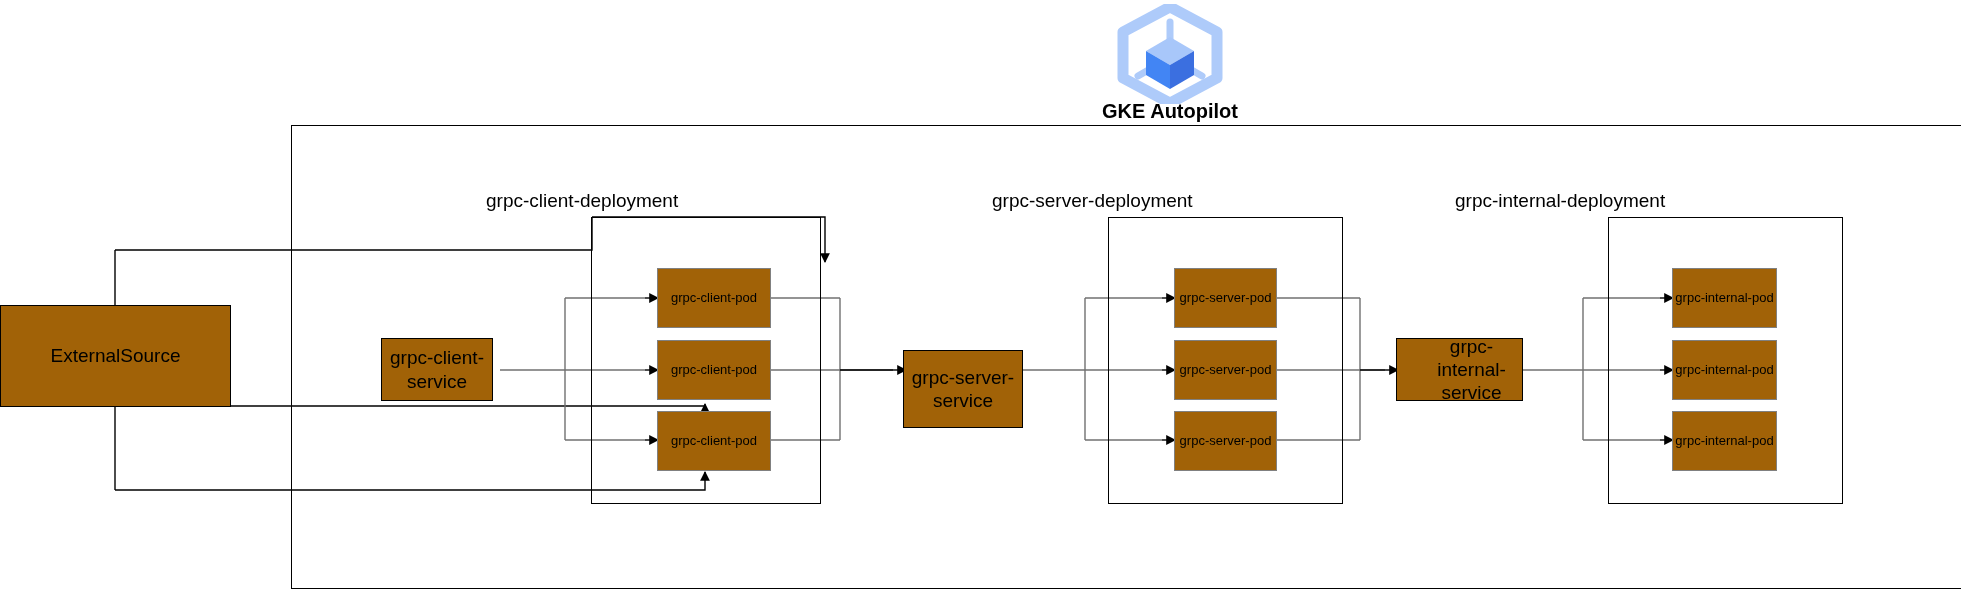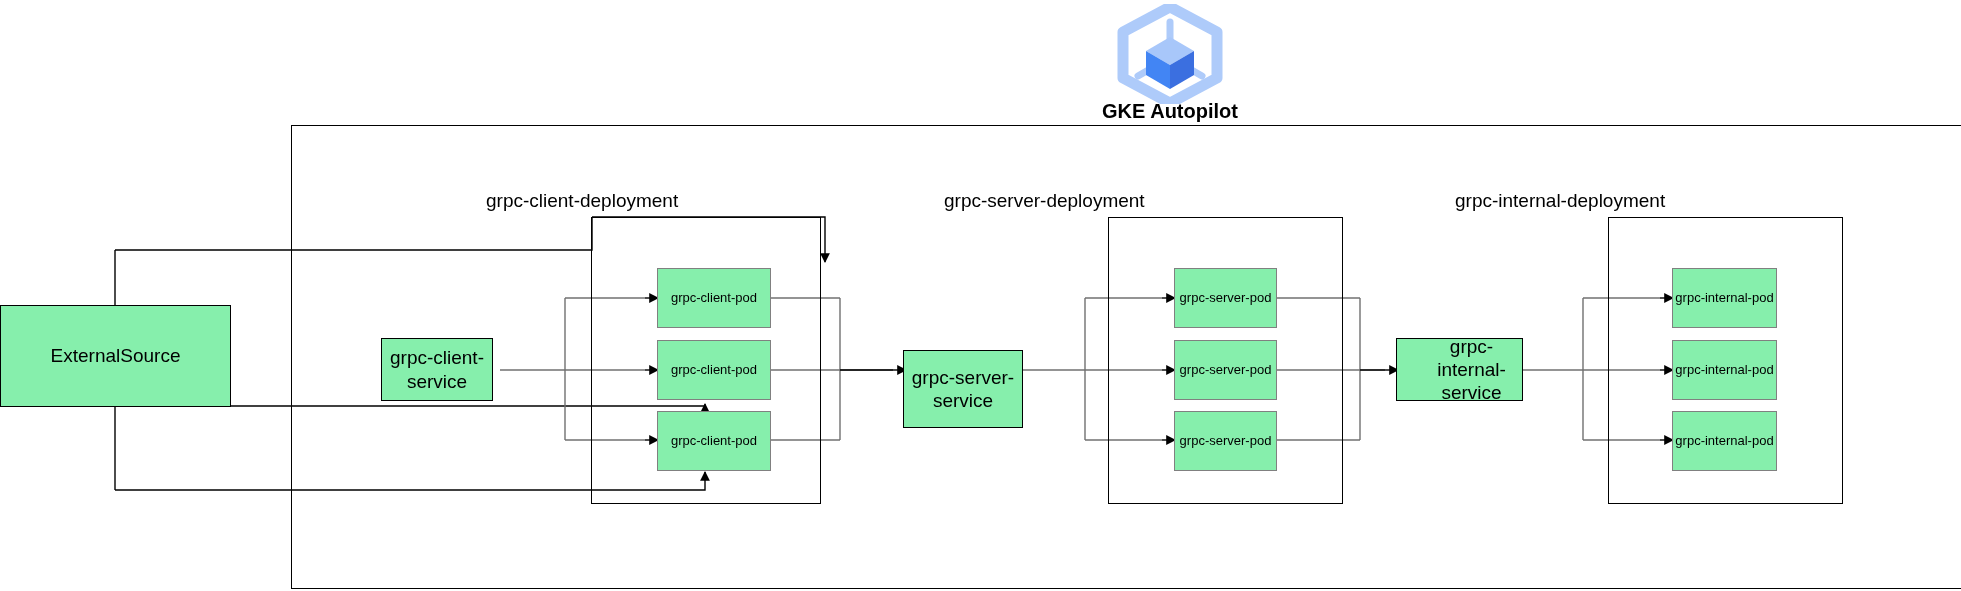--- a/index.html
+++ b/index.html
@@ -23,21 +23,21 @@
     position: absolute;
     left: 0;
     top: 0;
     width: 1961px;
     height: 591px;
     pointer-events: none;
   }
   .node {
     position: absolute;
     box-sizing: border-box;
-    background: #86efac;
+    background: #a16207;
     display: flex;
     align-items: center;
     justify-content: center;
     text-align: center;
     line-height: 1.22;
   }
   .box-black {
     border: 1px solid #000000;
   }
   .box-gray {
@@ -217,21 +217,21 @@
   </div>
   <div class="node box-gray pod-text" style="left:657px; top:411px; width:114px; height:60px;">
     <span>grpc-client-pod</span>
   </div>
 
   <div class="node box-black svc-text" style="left:903px; top:338px; width:120px; height:78px; flex-direction:column;margin-top:12px;">
     <span>grpc-server-</span>
     <span>service</span>
   </div>
 
-  <div class="deploy-label" style="left:944px; top:190px; width:340px;">grpc-server-deployment</div>
+  <div class="deploy-label" style="left:992px; top:190px; width:340px;">grpc-server-deployment</div>
   <div class="frame" style="left:1108px; top:217px; width:235px; height:287px;"></div>
   <div class="node box-gray pod-text" style="left:1174px; top:268px; width:103px; height:60px;">
     <span>grpc-server-pod</span>
   </div>
   <div class="node box-gray pod-text" style="left:1174px; top:340px; width:103px; height:60px;">
     <span>grpc-server-pod</span>
   </div>
   <div class="node box-gray pod-text" style="left:1174px; top:411px; width:103px; height:60px;">
     <span>grpc-server-pod</span>
   </div>

